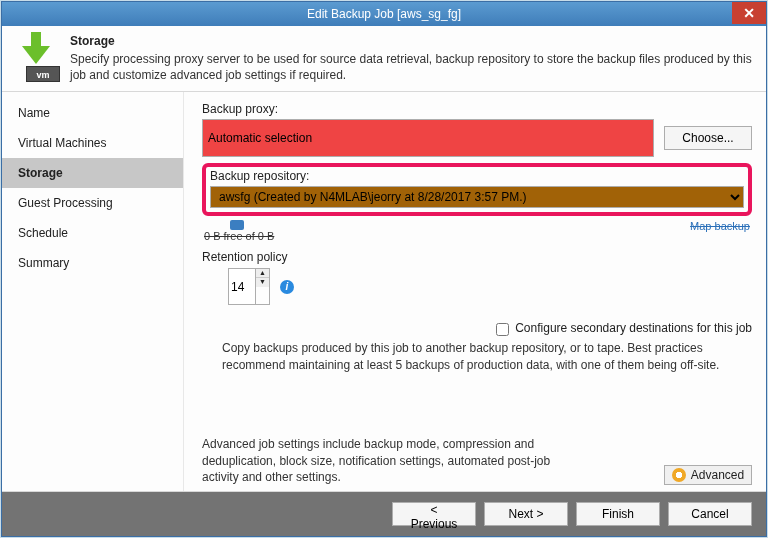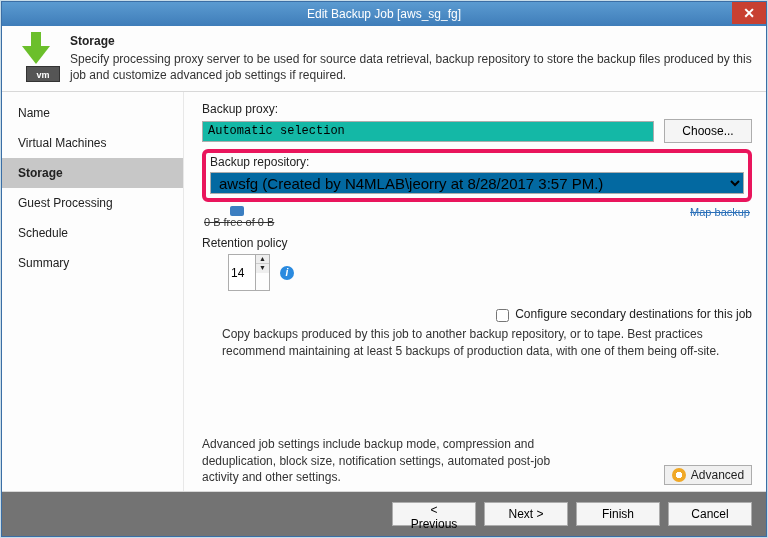--- a/index.html
+++ b/index.html
@@ -117,48 +117,48 @@
     flex: 1;
     padding: 10px 14px 6px 18px;
     position: relative;
     display: flex;
     flex-direction: column;
   }
   .label { margin-bottom: 3px; }
   .row { display: flex; align-items: center; }
   .input {
     border: 1px solid #adadad;
-    height: 21px;
+    height: 38px;
     padding: 0 5px;
     line-height: 20px;
-    background: #14b8a6;
-    font-size: 12px;
-    font-family: Liberation Mono, monospace;
+    background: #ef4444;
+    font-size: 12px;
+    font-family: Liberation Sans, sans-serif;
   }
   .btn {
     border: 1px solid #adadad;
     background: #f5f5f5;
     height: 24px;
     padding: 0 14px;
     font-size: 12px;
     cursor: default;
     font-family: inherit;
   }
   .highlight-box {
     border: 4px solid #e9155c;
     border-radius: 6px;
     padding: 2px 4px 4px 4px;
     margin-top: 6px;
   }
   .select {
     width: 100%;
     height: 22px;
     border: 1px solid #adadad;
-    background: #0369a1;
-    font-size: 15px;
+    background: #a16207;
+    font-size: 12px;
     font-family: inherit;
     padding-left: 4px;
   }
   .freeline {
     display: flex;
     justify-content: space-between;
     margin: 4px 2px 0 2px;
     font-size: 11px;
   }
   .freeline .disk {

